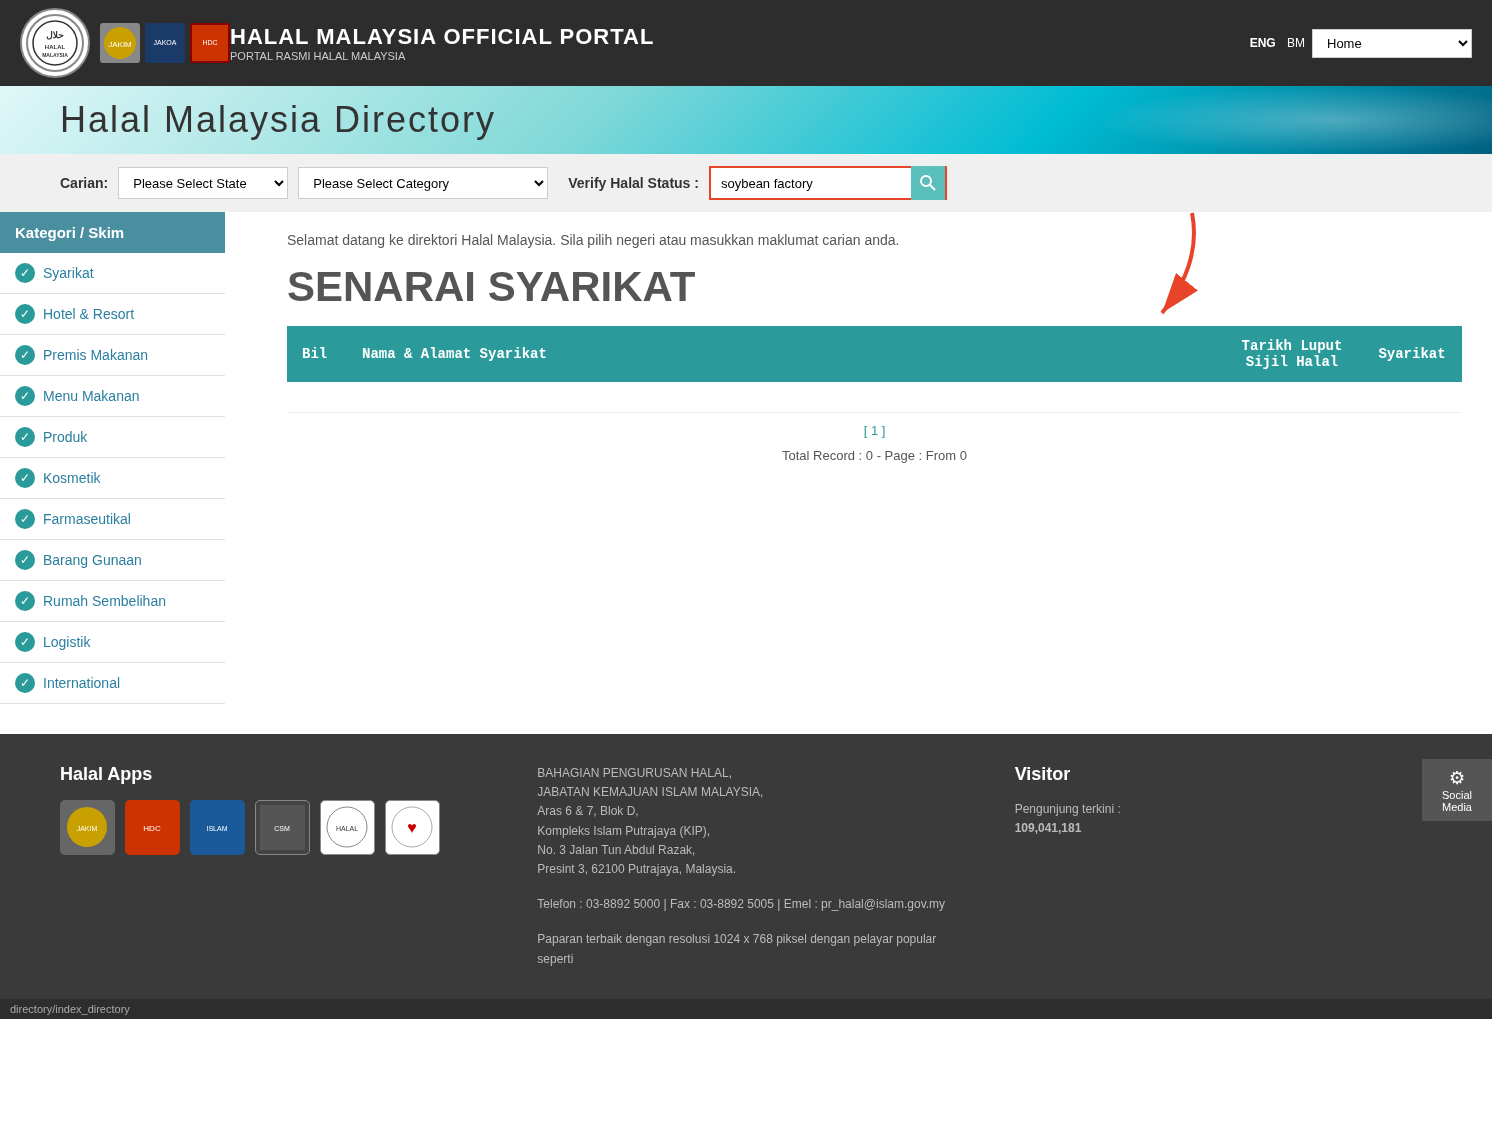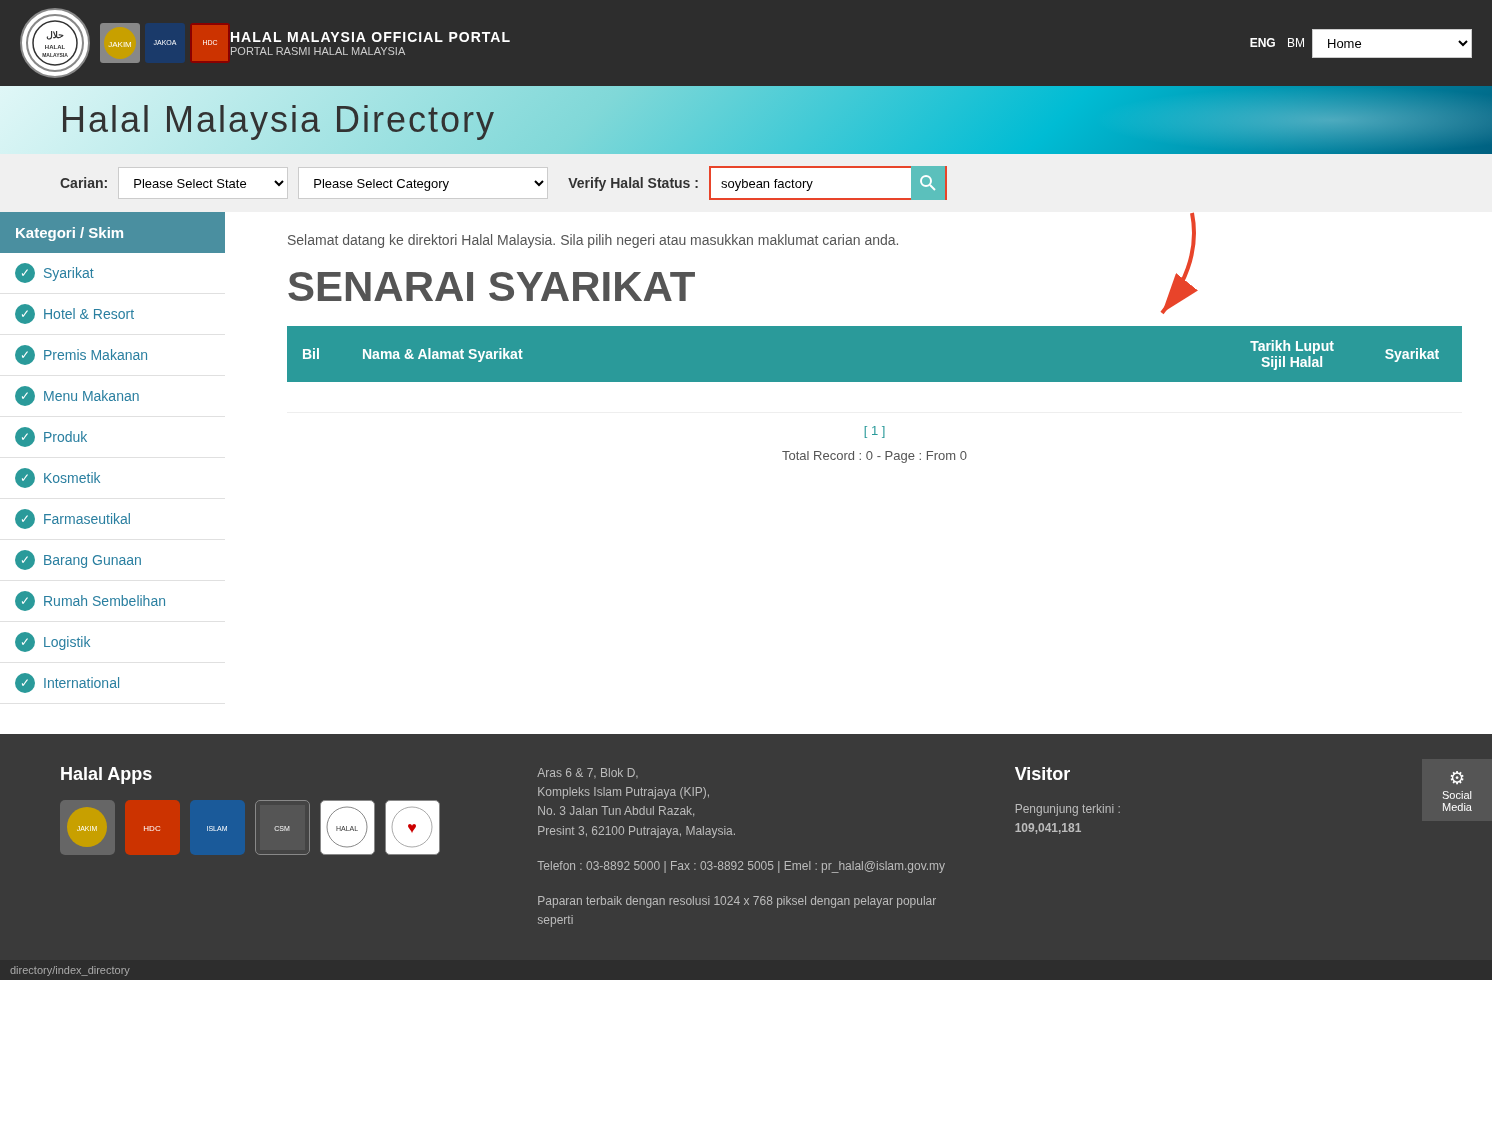--- a/index.html
+++ b/index.html
@@ -29,21 +29,21 @@
       display: flex; gap: 5px; align-items: center;
     }
     .gov-logo-box {
       width: 40px; height: 40px; background: #888; border-radius: 3px;
       display: flex; align-items: center; justify-content: center; color: white; font-size: 8px;
     }
     .portal-title {
       flex: 1;
     }
     .portal-title h1 {
-      color: white; font-size: 14px; font-weight: bold; letter-spacing: 1px;
+      color: white; font-size: 22px; font-weight: bold; letter-spacing: 1px;
     }
     .portal-title p {
       color: #ccc; font-size: 11px;
     }
     .lang-nav {
       display: flex; align-items: center; gap: 5px;
     }
     .lang-links {
       color: #fff; font-size: 12px;
     }
@@ -133,21 +133,21 @@
     }
     .welcome-text {
       color: #555; font-size: 14px; margin-bottom: 15px;
     }
     .section-title {
       font-size: 42px; color: #555; font-weight: bold; margin-bottom: 15px;
     }
 
     
     .results-table {
-      width: 100%; border-collapse: collapse;
+      width: 100%; border-collapse: collapse; font-family: Liberation Mono, monospace;
     }
     .results-table thead tr {
       background: #2a9a9a; color: white;
     }
     .results-table th {
       padding: 12px 15px; text-align: left; font-size: 14px;
     }
     .results-table th.center { text-align: center; }
     .results-table td { padding: 10px 15px; border-bottom: 1px solid #eee; }
     .col-bil { width: 60px; }
@@ -401,20 +401,22 @@
         <div class="app-logo-box" style="background:white; border:1px solid #888;">
           <svg width="45" height="45" viewBox="0 0 45 45">
             <circle cx="22" cy="22" r="20" fill="white" stroke="#aaa" stroke-width="1"></circle>
             <text x="22" y="28" text-anchor="middle" font-size="16" fill="#cc0000">♥</text>
           </svg>
         </div>
       </div>
     </div>
 
     <div class="footer-col">
+      <p>BAHAGIAN PENGURUSAN HALAL,</p>
+      <p>JABATAN KEMAJUAN ISLAM MALAYSIA,</p>
       <p>Aras 6 &amp; 7, Blok D,</p>
       <p>Kompleks Islam Putrajaya (KIP),</p>
       <p>No. 3 Jalan Tun Abdul Razak,</p>
       <p>Presint 3, 62100 Putrajaya, Malaysia.</p>
       <br>
       <p>Telefon : 03-8892 5000 | Fax : 03-8892 5005 | Emel : pr_halal@islam.gov.my</p>
       <br>
       <p>Paparan terbaik dengan resolusi 1024 x 768 piksel dengan pelayar popular seperti</p>
     </div>
 

